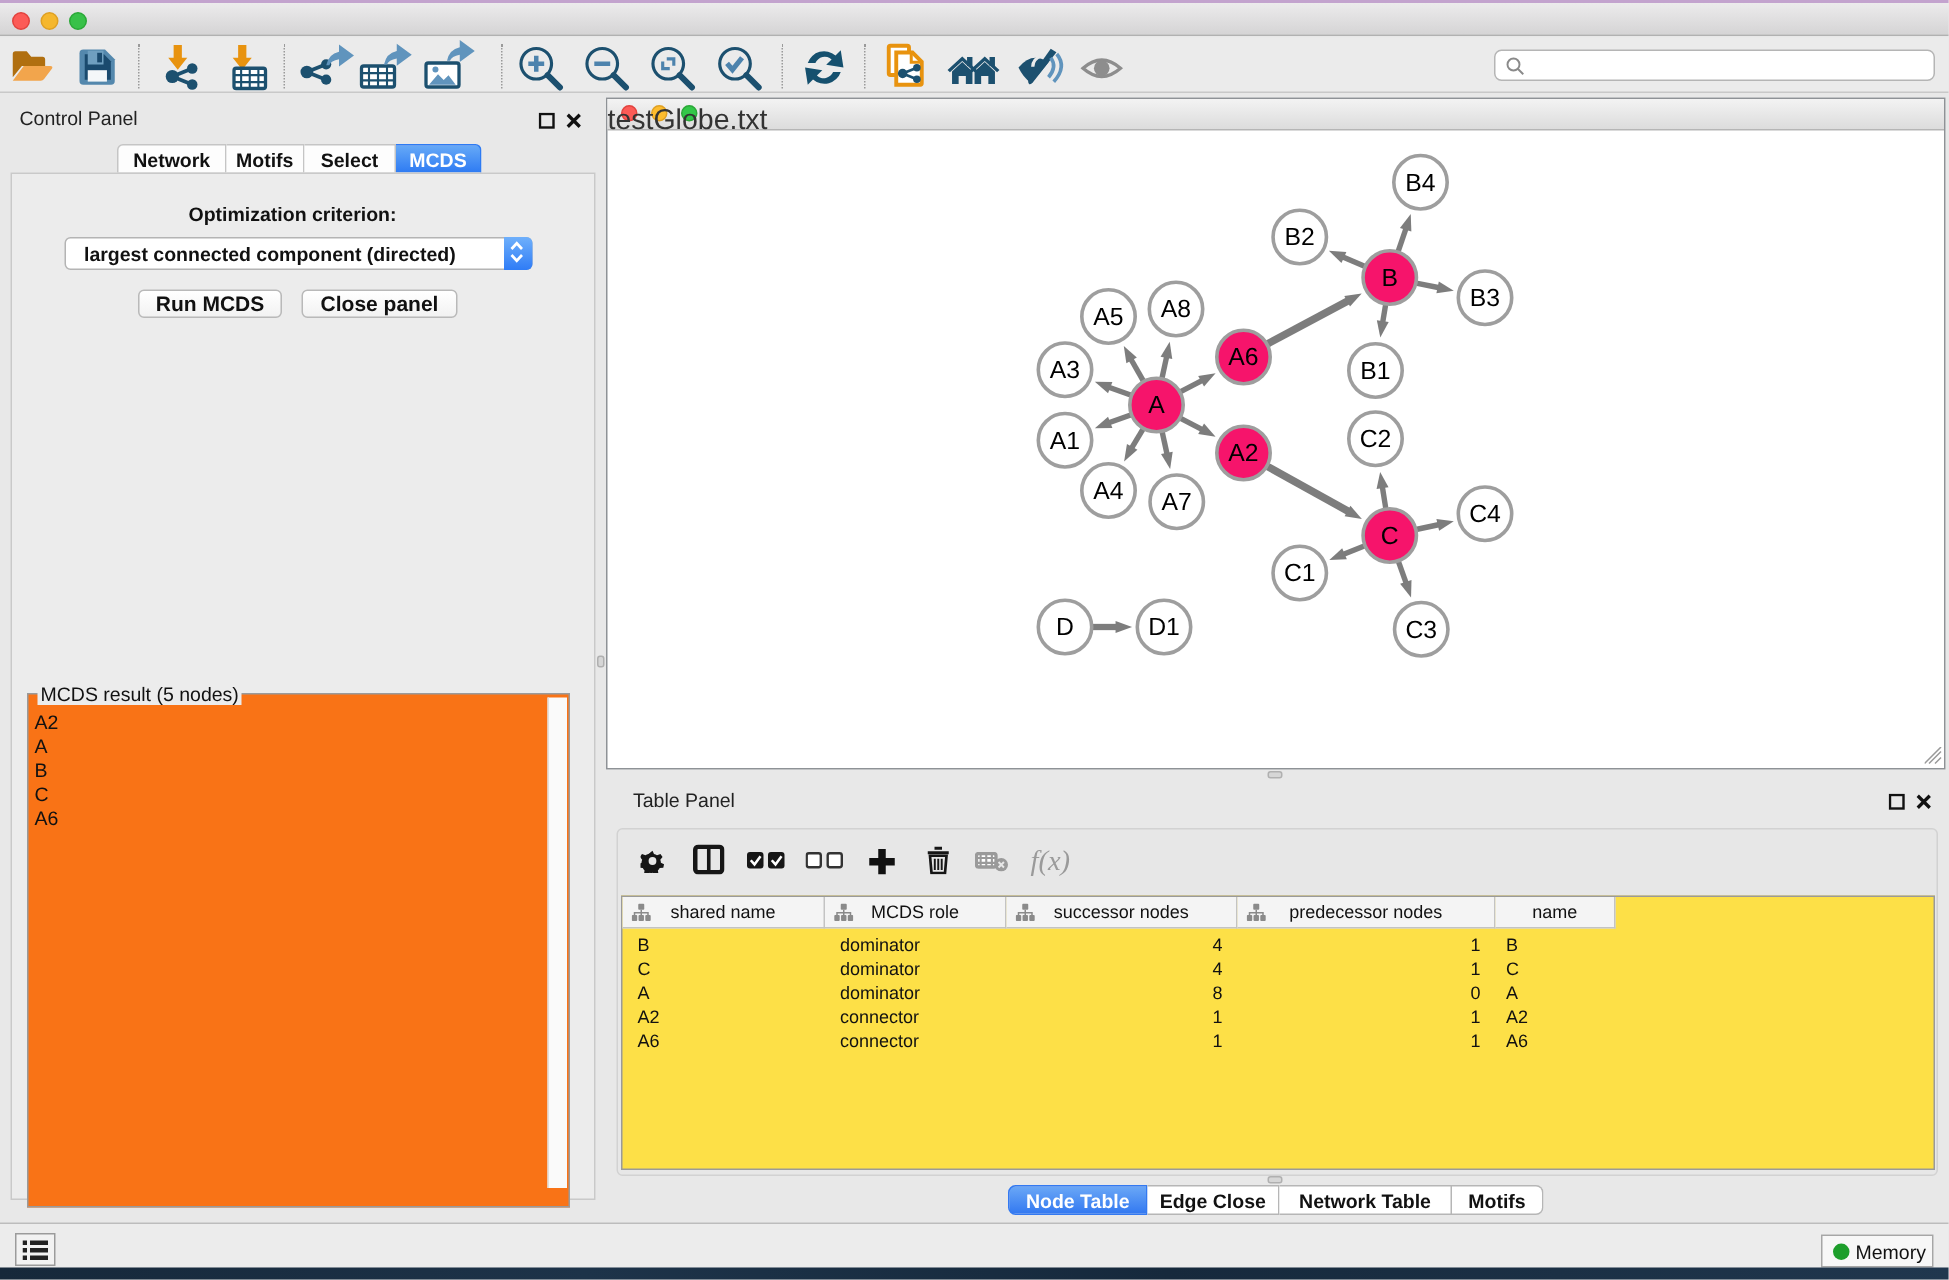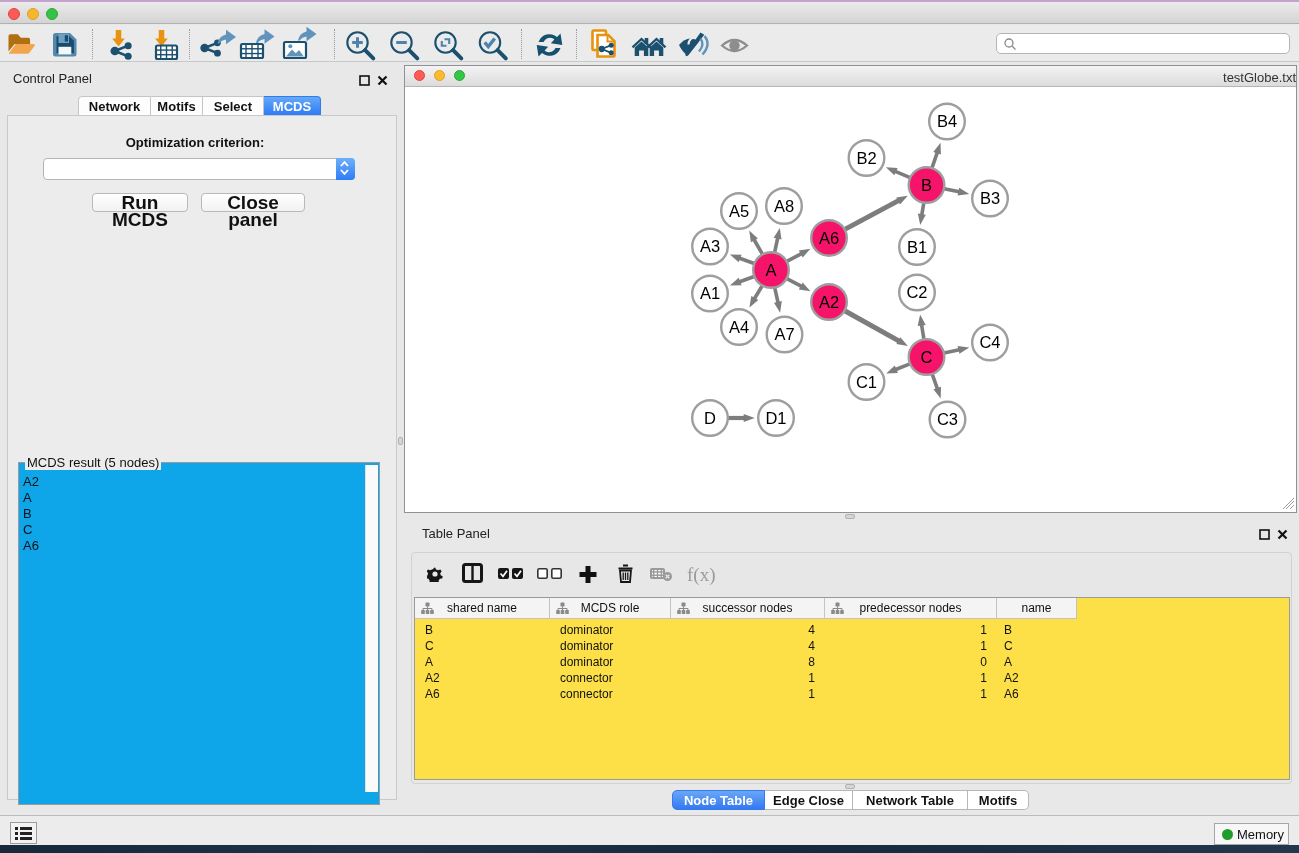--- a/index.html
+++ b/index.html
@@ -10,29 +10,29 @@
 #main{position:absolute;left:0;top:63px;width:1299px;height:752px;background:#e8e8e8}
 
 #cp-title{position:absolute;left:13px;top:8px;font-size:13px;color:#222}
 .wbtn{position:absolute;top:10px;font-size:12px;color:#111}
 .cptab{position:absolute;top:33px;height:20px;font-size:13px;font-weight:bold;text-align:center;line-height:20px;background:#fdfdfd;border:1px solid #c5c5c5;color:#111}
 #cp-box{position:absolute;left:7px;top:52px;width:390px;height:685px;background:#ececec;border:1px solid #c9c9c9}
 #opt-label{position:absolute;left:0;top:72px;width:390px;text-align:center;font-size:13px;font-weight:bold;color:#111}
 #combo{position:absolute;left:43px;top:95px;width:312px;height:22px;background:#fff;border:1px solid #b4b4b4;border-radius:4px;font-size:13px;line-height:20px;color:#111}
 #combo .cbtxt{position:absolute;left:12px;top:1px;font-weight:bold}
 #combo .cbbtn{position:absolute;right:-1px;top:-1px;width:19px;height:22px;border-radius:0 4px 4px 0;background:linear-gradient(#6fb0fb,#2f7cf6);color:#fff}
-.pbtn{position:absolute;top:130px;height:19px;background:linear-gradient(#ffffff,#f2f2f2);border:1px solid #b9b9b9;border-radius:4px;font-size:19px;font-weight:bold;text-align:center;line-height:17px;color:#111}
-#fieldset{position:absolute;left:18px;top:399px;width:362px;height:343px;border:1px solid #9a9a9a;background:#0ea5e9}
+.pbtn{position:absolute;top:130px;height:19px;background:linear-gradient(#ffffff,#f2f2f2);border:1px solid #b9b9b9;border-radius:4px;font-size:14px;font-weight:bold;text-align:center;line-height:17px;color:#111}
+#fieldset{position:absolute;left:18px;top:399px;width:362px;height:343px;border:1px solid #9a9a9a;background:#f97316}
 #fieldset legend{position:absolute;top:-8px;left:6px;background:#ececec;padding:0 2px;font-size:13px;color:#111}
 #mlist{position:absolute;left:1px;top:11px;width:352px;font-size:13px;color:#111;line-height:16px;padding-left:3px}
 #msb{position:absolute;right:1px;top:2px;width:13px;height:327px;background:#fafafa;border-left:1px solid #e0e0e0}
 
 #nwin{position:absolute;left:404px;top:2px;width:893px;height:448px;background:#fff;border:1px solid #8e9296}
 #nwin-tb{position:absolute;left:0;top:0;width:100%;height:21px;background:linear-gradient(#f3f3f3,#dcdcdc);border-bottom:1px solid #b5b5b5}
-#nwin-title{position:absolute;width:100%;top:4px;text-align:right;font-size:13px;color:#333}
+#nwin-title{position:absolute;width:100%;top:4px;text-align:left;font-size:19px;color:#333}
 
 #tp-title{position:absolute;left:422px;top:463px;font-size:13px;color:#222}
 #tp-box{position:absolute;left:411px;top:489px;width:881px;height:232px;background:#e7e7e7;border:1px solid #d2d2d2;border-radius:4px}
 #ttable{position:absolute;left:414px;top:534px;width:876px;height:183px;background:#fde047;border:1px solid #9a9a9a}
 .thcell{position:absolute;top:0;height:21px;background:#f4f4f4;border-right:1px solid #c3c3c3;border-bottom:1px solid #c3c3c3;font-size:12px;text-align:center;line-height:21px;color:#111}
 .trow{position:absolute;font-size:12px;color:#111;height:16px;line-height:16px}
 .num{text-align:right}
 .btab{position:absolute;top:727px;height:20px;font-size:13px;font-weight:bold;text-align:center;line-height:20px;background:#fff;border:1px solid #b6b6b6;color:#111}
 
 #statusbar{position:absolute;left:0;top:815px;width:1299px;height:30px;background:#ececec;border-top:1px solid #bcbcbc}
@@ -142,20 +142,21 @@
   <svg class="wbtn" style="left:377px;top:12px" width="11" height="11" viewBox="0 0 11 11">
       <path d="M1.5 1.5 L9.5 9.5 M9.5 1.5 L1.5 9.5" stroke="#111" stroke-width="2.2"></path>
     </svg>
   <div class="cptab" style="left:78px;width:73px;border-radius:4px 0 0 0">Network</div>
   <div class="cptab" style="left:151px;width:52px;border-left:none">Motifs</div>
   <div class="cptab" style="left:203px;width:61px;border-left:none">Select</div>
   <div class="cptab" style="left:264px;width:57px;border-left:none;background:linear-gradient(#66a9f7,#2e7bf3);color:#fff;border-color:#2e7bf3;border-radius:0 4px 0 0">MCDS</div>
   <div id="cp-box"></div>
   <div id="opt-label">Optimization criterion:</div>
   <div id="combo">
+      <span class="cbtxt">largest connected component (directed)</span>
     <div class="cbbtn">
         <svg width="17" height="20" viewBox="0 0 17 20">
           <path d="M5 8 L8.5 4.2 L12 8" fill="none" stroke="#fff" stroke-width="1.8"></path>
           <path d="M5 12 L8.5 15.8 L12 12" fill="none" stroke="#fff" stroke-width="1.8"></path>
         </svg>
       </div>
   </div>
   <div class="pbtn" style="left:92px;width:96px">Run MCDS</div>
   <div class="pbtn" style="left:201px;width:104px">Close panel</div>
   <div id="fieldset">
@@ -305,21 +306,21 @@
     <svg style="position:absolute;left:650px;top:505px" width="24" height="13" viewBox="0 0 24 13">
       <rect x="1" y="1" width="13" height="9" rx="1.5" fill="#fff" stroke="#9a9a9a" stroke-width="2.2"></rect>
       <line x1="1.5" y1="3.96" x2="13.5" y2="3.96" stroke="#9a9a9a" stroke-width="1.4"></line>
       <line x1="1.5" y1="7.26" x2="13.5" y2="7.26" stroke="#9a9a9a" stroke-width="1.4"></line>
       <line x1="3.75" y1="1.5" x2="3.75" y2="9.5" stroke="#9a9a9a" stroke-width="1.4"></line>
       <line x1="7.5" y1="1.5" x2="7.5" y2="9.5" stroke="#9a9a9a" stroke-width="1.4"></line>
       <line x1="11.25" y1="1.5" x2="11.25" y2="9.5" stroke="#9a9a9a" stroke-width="1.4"></line>
       <circle cx="17.5" cy="8.5" r="4.5" fill="#9a9a9a"></circle>
       <path d="M15.7 6.7 l3.6 3.6 M19.3 6.7 l-3.6 3.6" stroke="#e7e7e7" stroke-width="1.3"></path>
     </svg>
-    <div style="position:absolute;left:687px;top:501px;font-family:'Liberation Serif',serif;font-size:19px;color:#9a9a9a">f(x)</div>
+    <div style="position:absolute;left:687px;top:501px;font-family:'Liberation Serif',serif;font-style:italic;font-size:19px;color:#9a9a9a">f(x)</div>
   <div id="ttable">
     <div class="thcell" style="left:0px;width:135px">shared name</div>
       <svg style="position:absolute;left:6px;top:4px" width="13" height="13" viewBox="0 0 13 13">
         <g fill="#8a8a8a">
           <rect x="4.5" y="0.5" width="4" height="4" rx="0.6"></rect>
           <rect x="0.2" y="8" width="3.6" height="4" rx="0.6"></rect>
           <rect x="4.7" y="8" width="3.6" height="4" rx="0.6"></rect>
           <rect x="9.2" y="8" width="3.6" height="4" rx="0.6"></rect>
           <path d="M6.5 4.5 v2 M2 8 v-1.5 h9 v1.5 M6.5 6.5 v1.5" stroke="#8a8a8a" fill="none"></path>
         </g>

